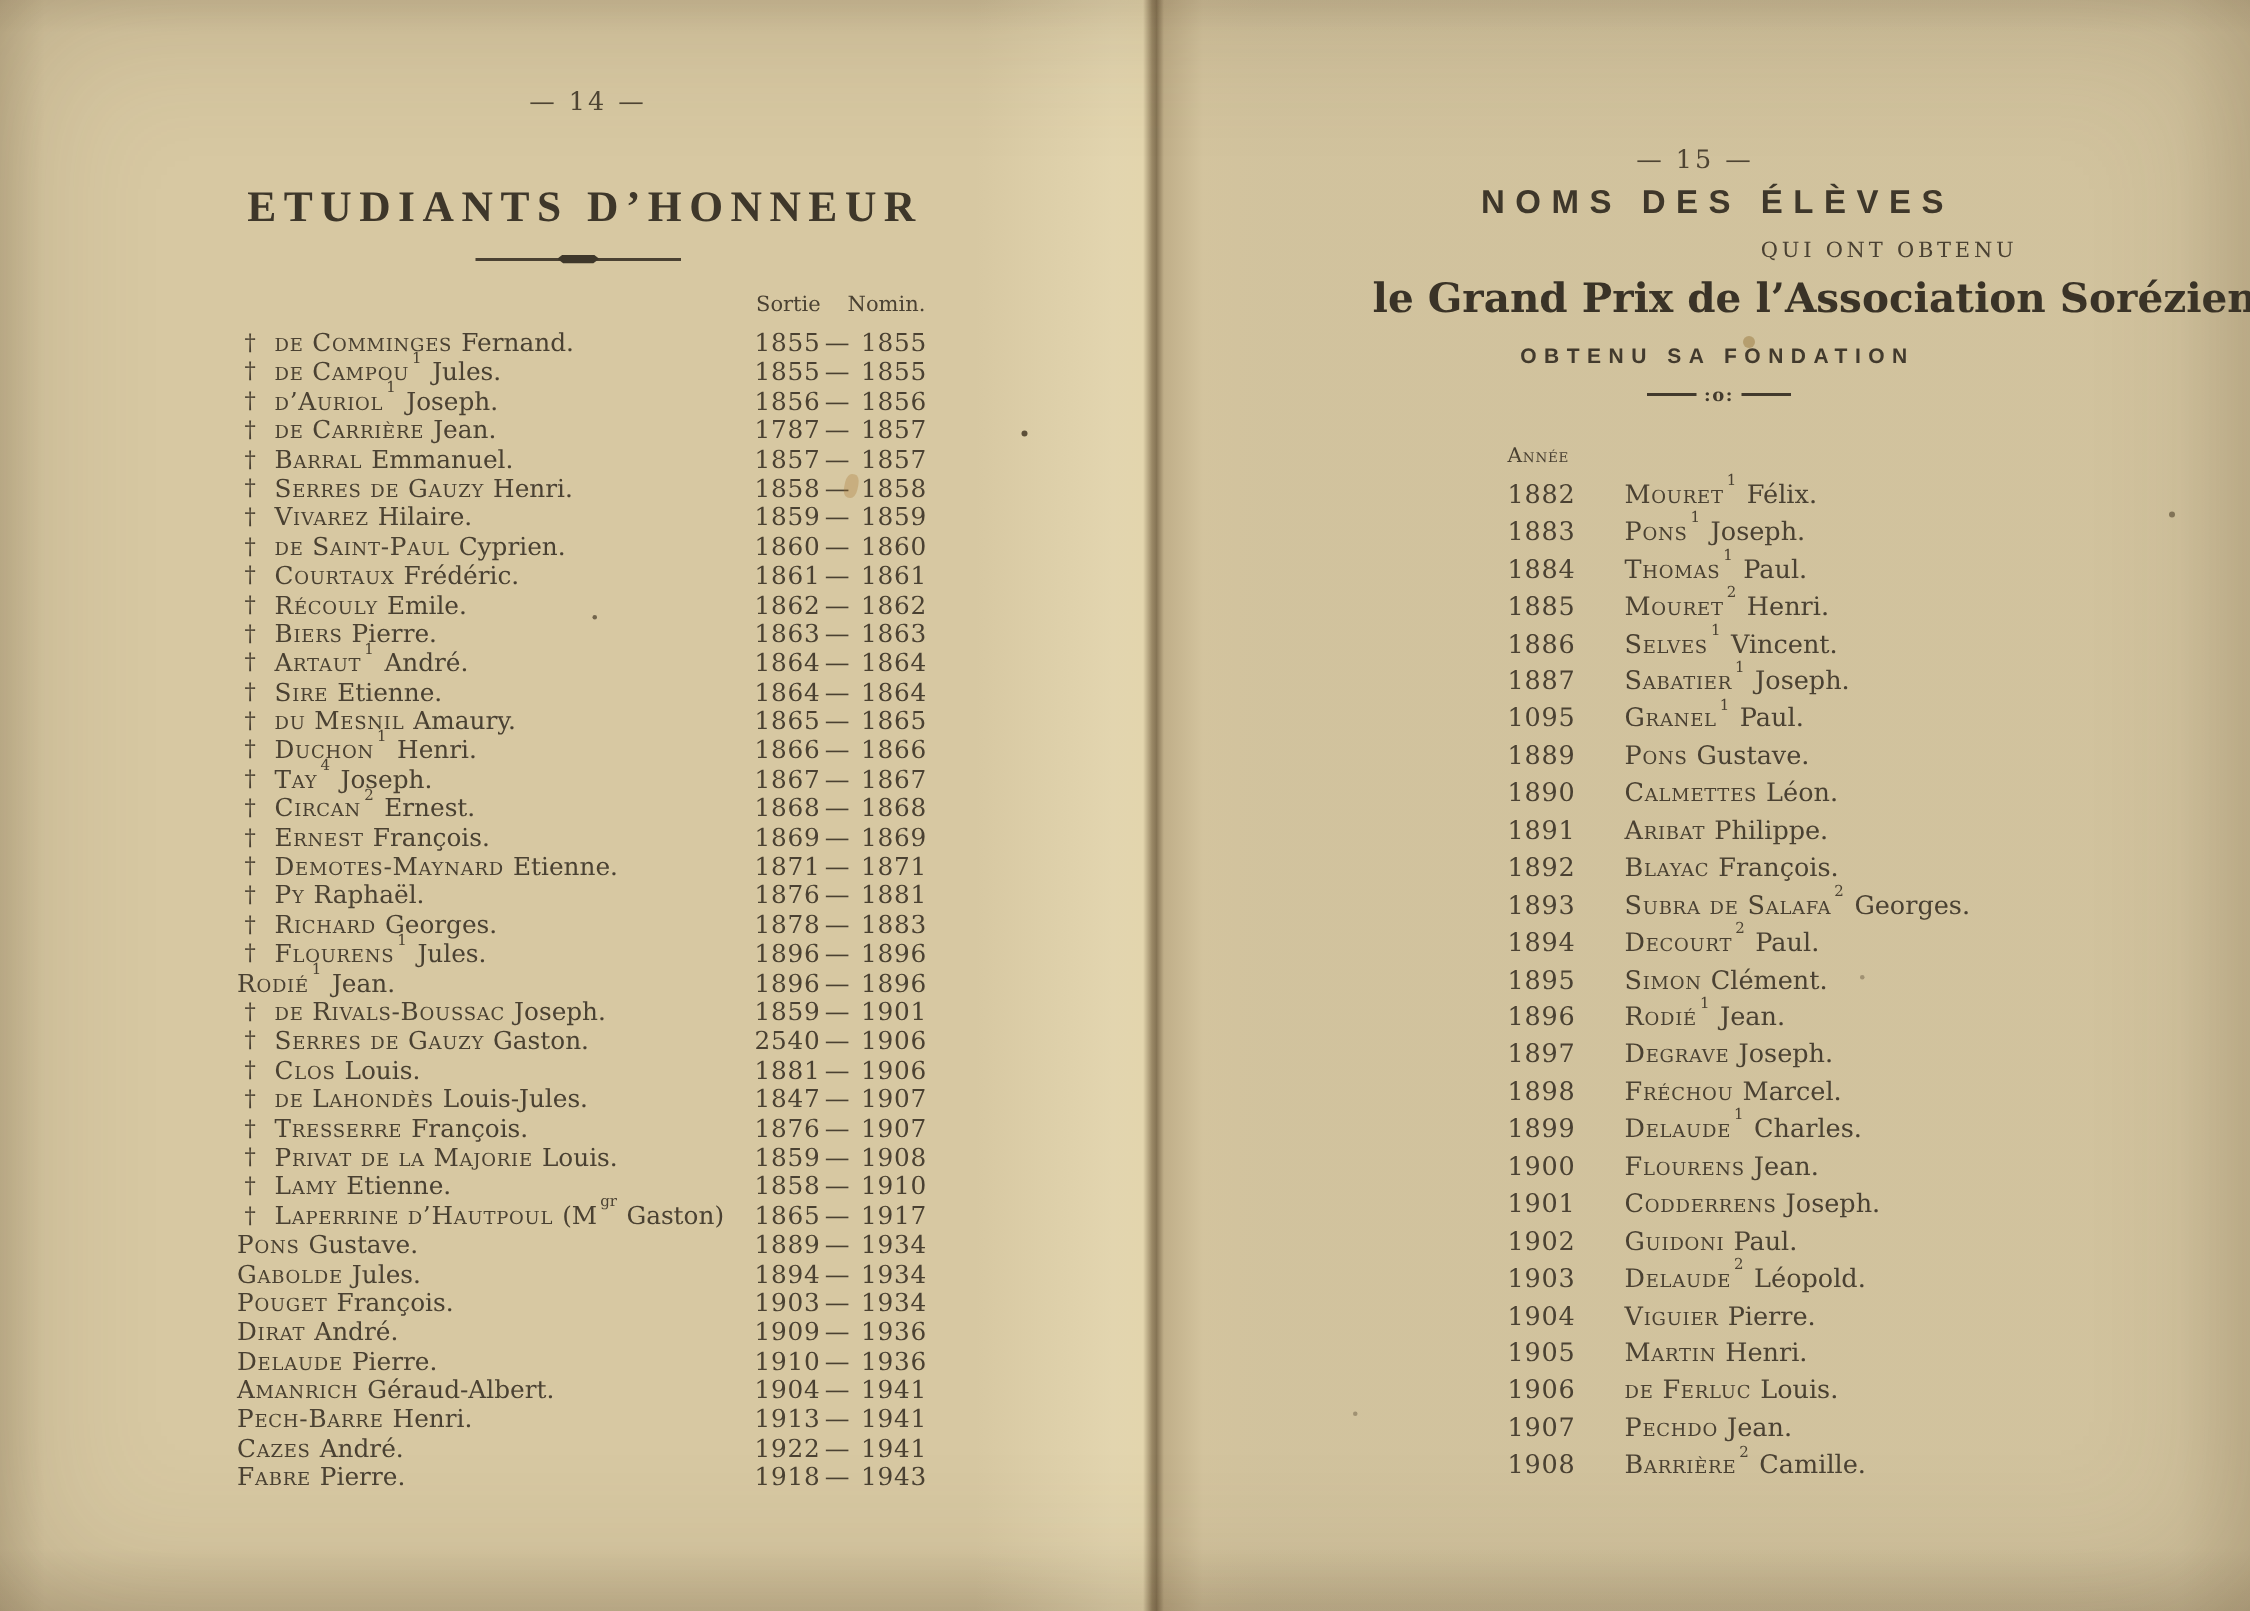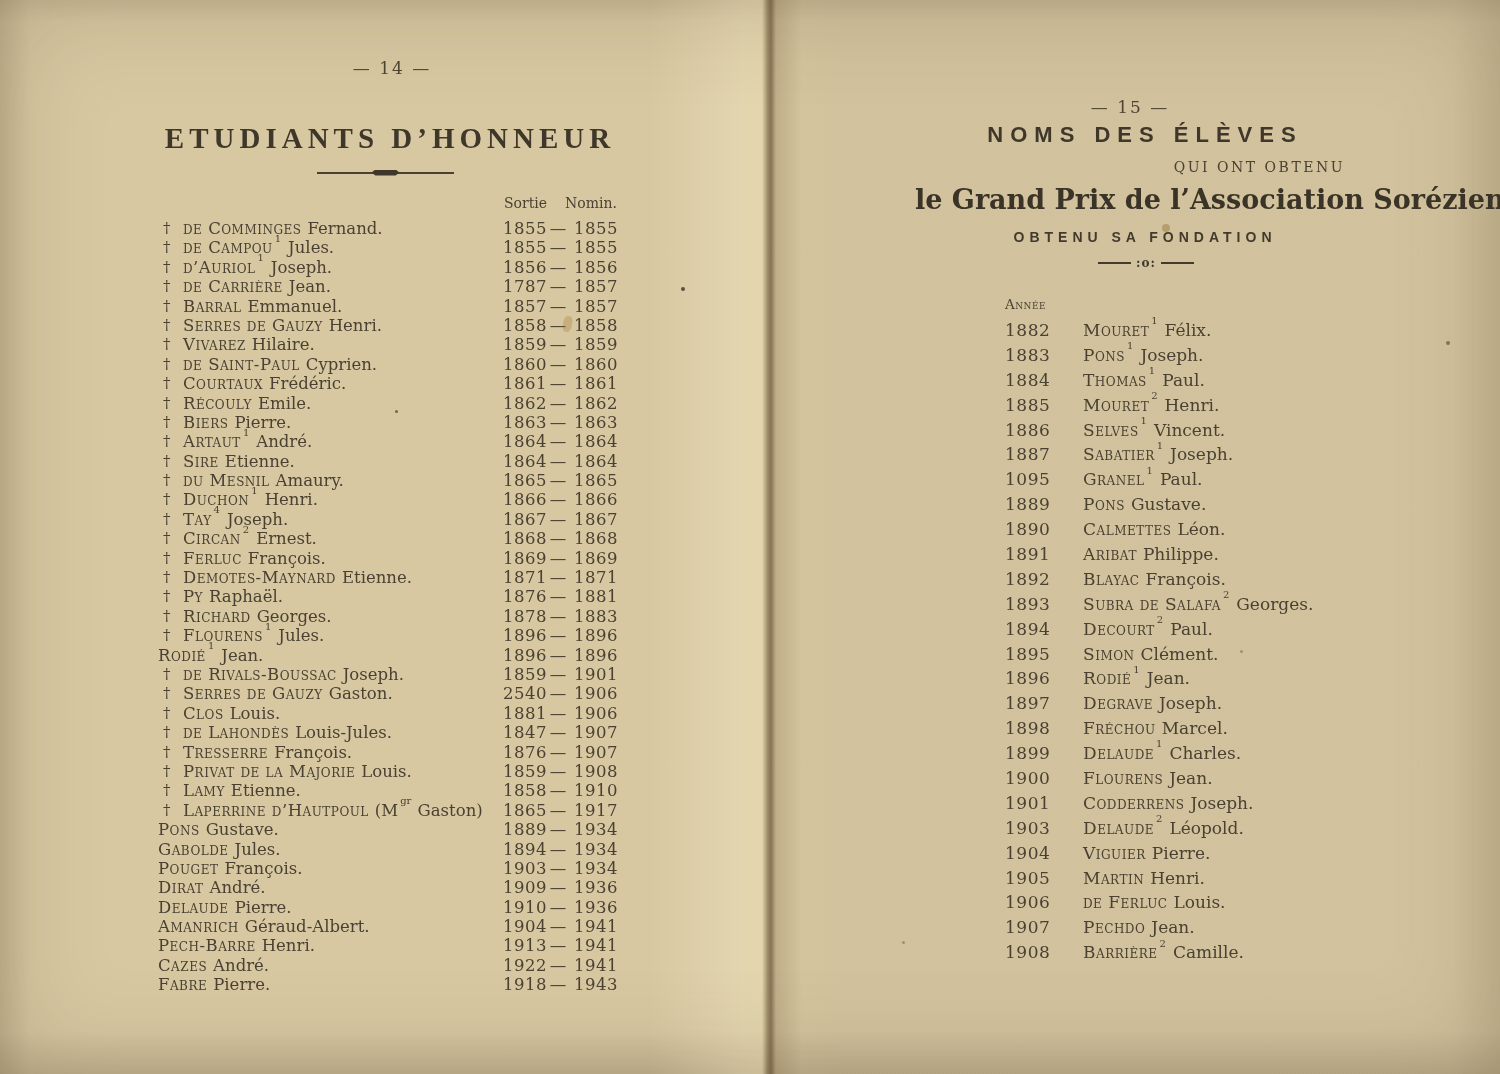--- a/index.html
+++ b/index.html
@@ -211,21 +211,21 @@
         </div>
         <div class="row">
           <span class="cross">†</span>
           <span class="nm ind"><span class="sc">Circan</span><sup>2</sup><span class="gv">Ernest.</span></span>
           <span class="sortie">1868</span>
           <span class="dash">—</span>
           <span class="nomin">1868</span>
         </div>
         <div class="row">
           <span class="cross">†</span>
-          <span class="nm ind"><span class="sc">Ferluc</span><span class="gv">François.</span></span>
+          <span class="nm ind"><span class="sc">Ernest</span><span class="gv">François.</span></span>
           <span class="sortie">1869</span>
           <span class="dash">—</span>
           <span class="nomin">1869</span>
         </div>
         <div class="row">
           <span class="cross">†</span>
           <span class="nm ind"><span class="sc">Demotes-Maynard</span><span class="gv">Etienne.</span></span>
           <span class="sortie">1871</span>
           <span class="dash">—</span>
           <span class="nomin">1871</span>
@@ -457,20 +457,24 @@
         </div>
         <div class="row">
           <span class="year">1900</span>
           <span class="nm"><span class="sc">Flourens</span><span class="gv">Jean.</span></span>
         </div>
         <div class="row">
           <span class="year">1901</span>
           <span class="nm"><span class="sc">Codderrens</span><span class="gv">Joseph.</span></span>
         </div>
         <div class="row">
+          <span class="year">1902</span>
+          <span class="nm"><span class="sc">Guidoni</span><span class="gv">Paul.</span></span>
+        </div>
+        <div class="row">
           <span class="year">1903</span>
           <span class="nm"><span class="sc">Delaude</span><sup>2</sup><span class="gv">Léopold.</span></span>
         </div>
         <div class="row">
           <span class="year">1904</span>
           <span class="nm"><span class="sc">Viguier</span><span class="gv">Pierre.</span></span>
         </div>
         <div class="row">
           <span class="year">1905</span>
           <span class="nm"><span class="sc">Martin</span><span class="gv">Henri.</span></span>

